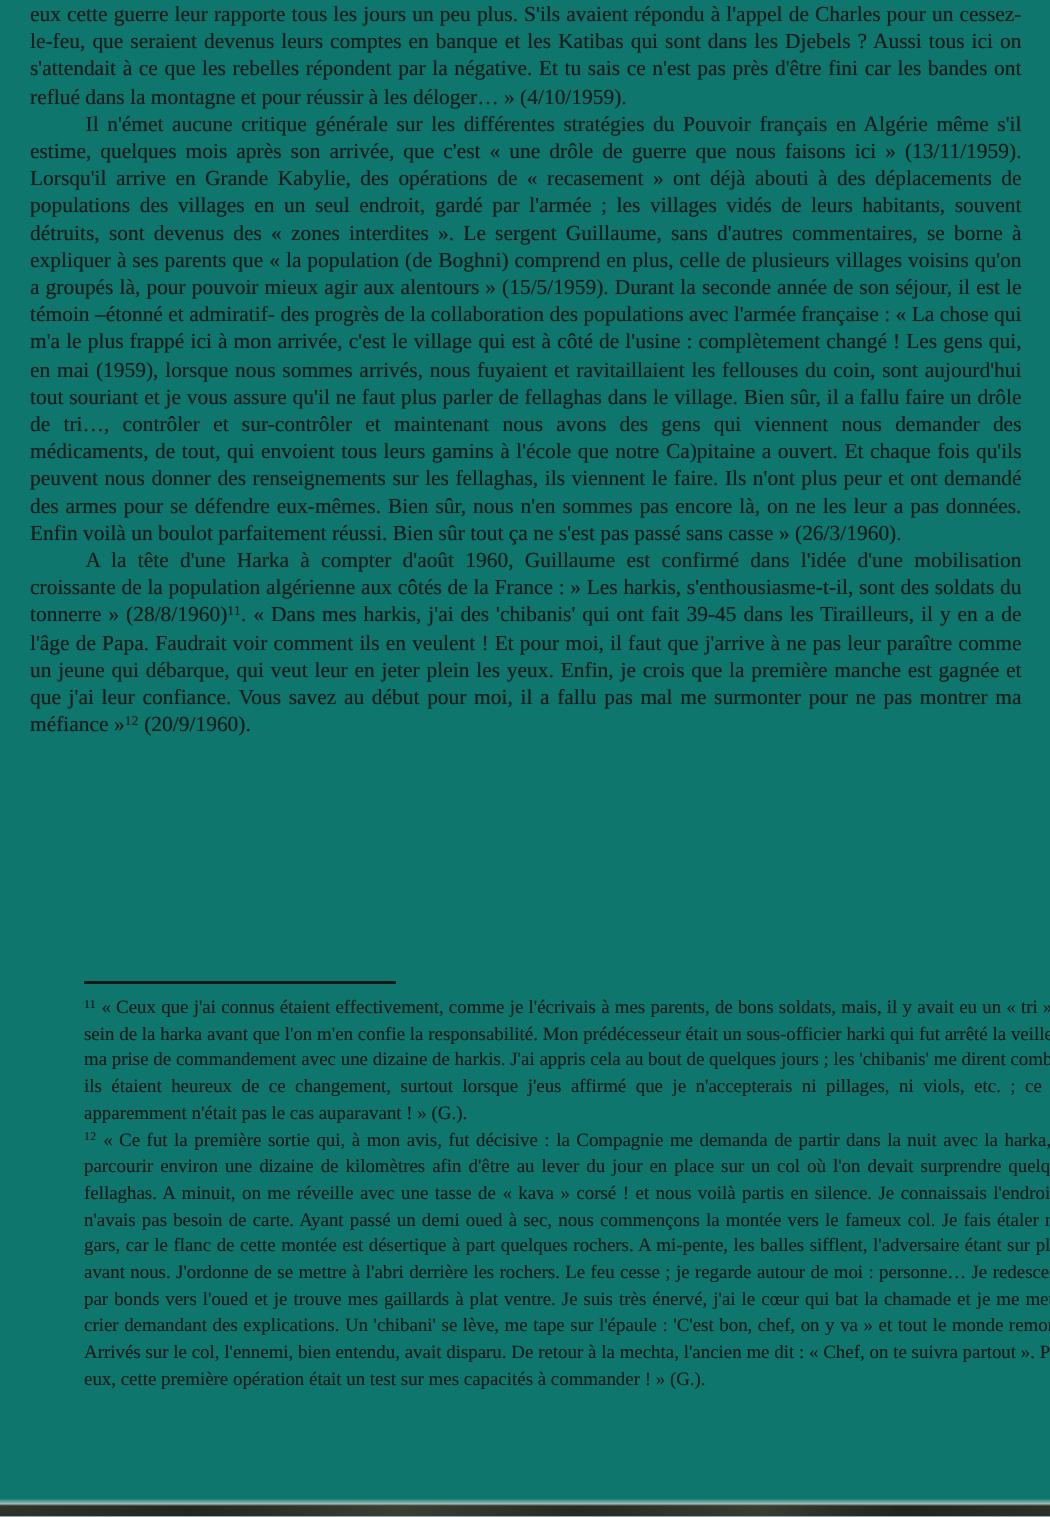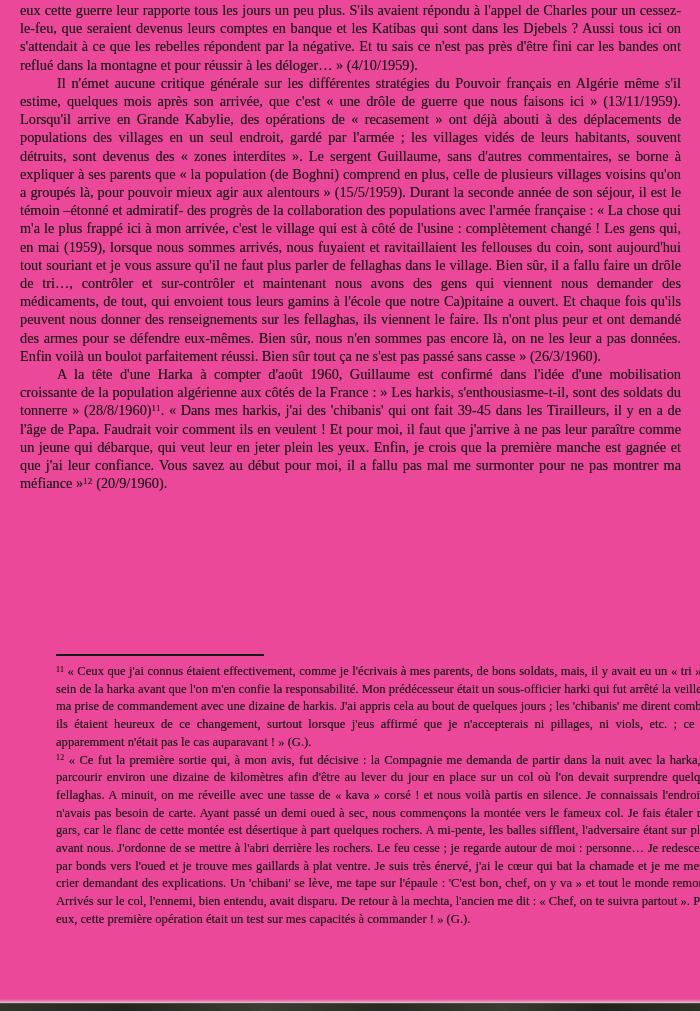--- a/index.html
+++ b/index.html
@@ -4,21 +4,21 @@
 <style>
   html, body {
     margin: 0;
     padding: 0;
     background: #ffffff;
   }
   .page {
     position: relative;
     width: 700px;
     height: 1011px;
-    background: #ec4899;
+    background: #0f766e;
     overflow: hidden;
     font-family: "Liberation Serif", "DejaVu Serif", serif;
     color: #1c1c1c;
   }
   .body-text {
     position: absolute;
     top: 1px;
     left: 20px;
     width: 661px;
     font-size: 14.3px;

